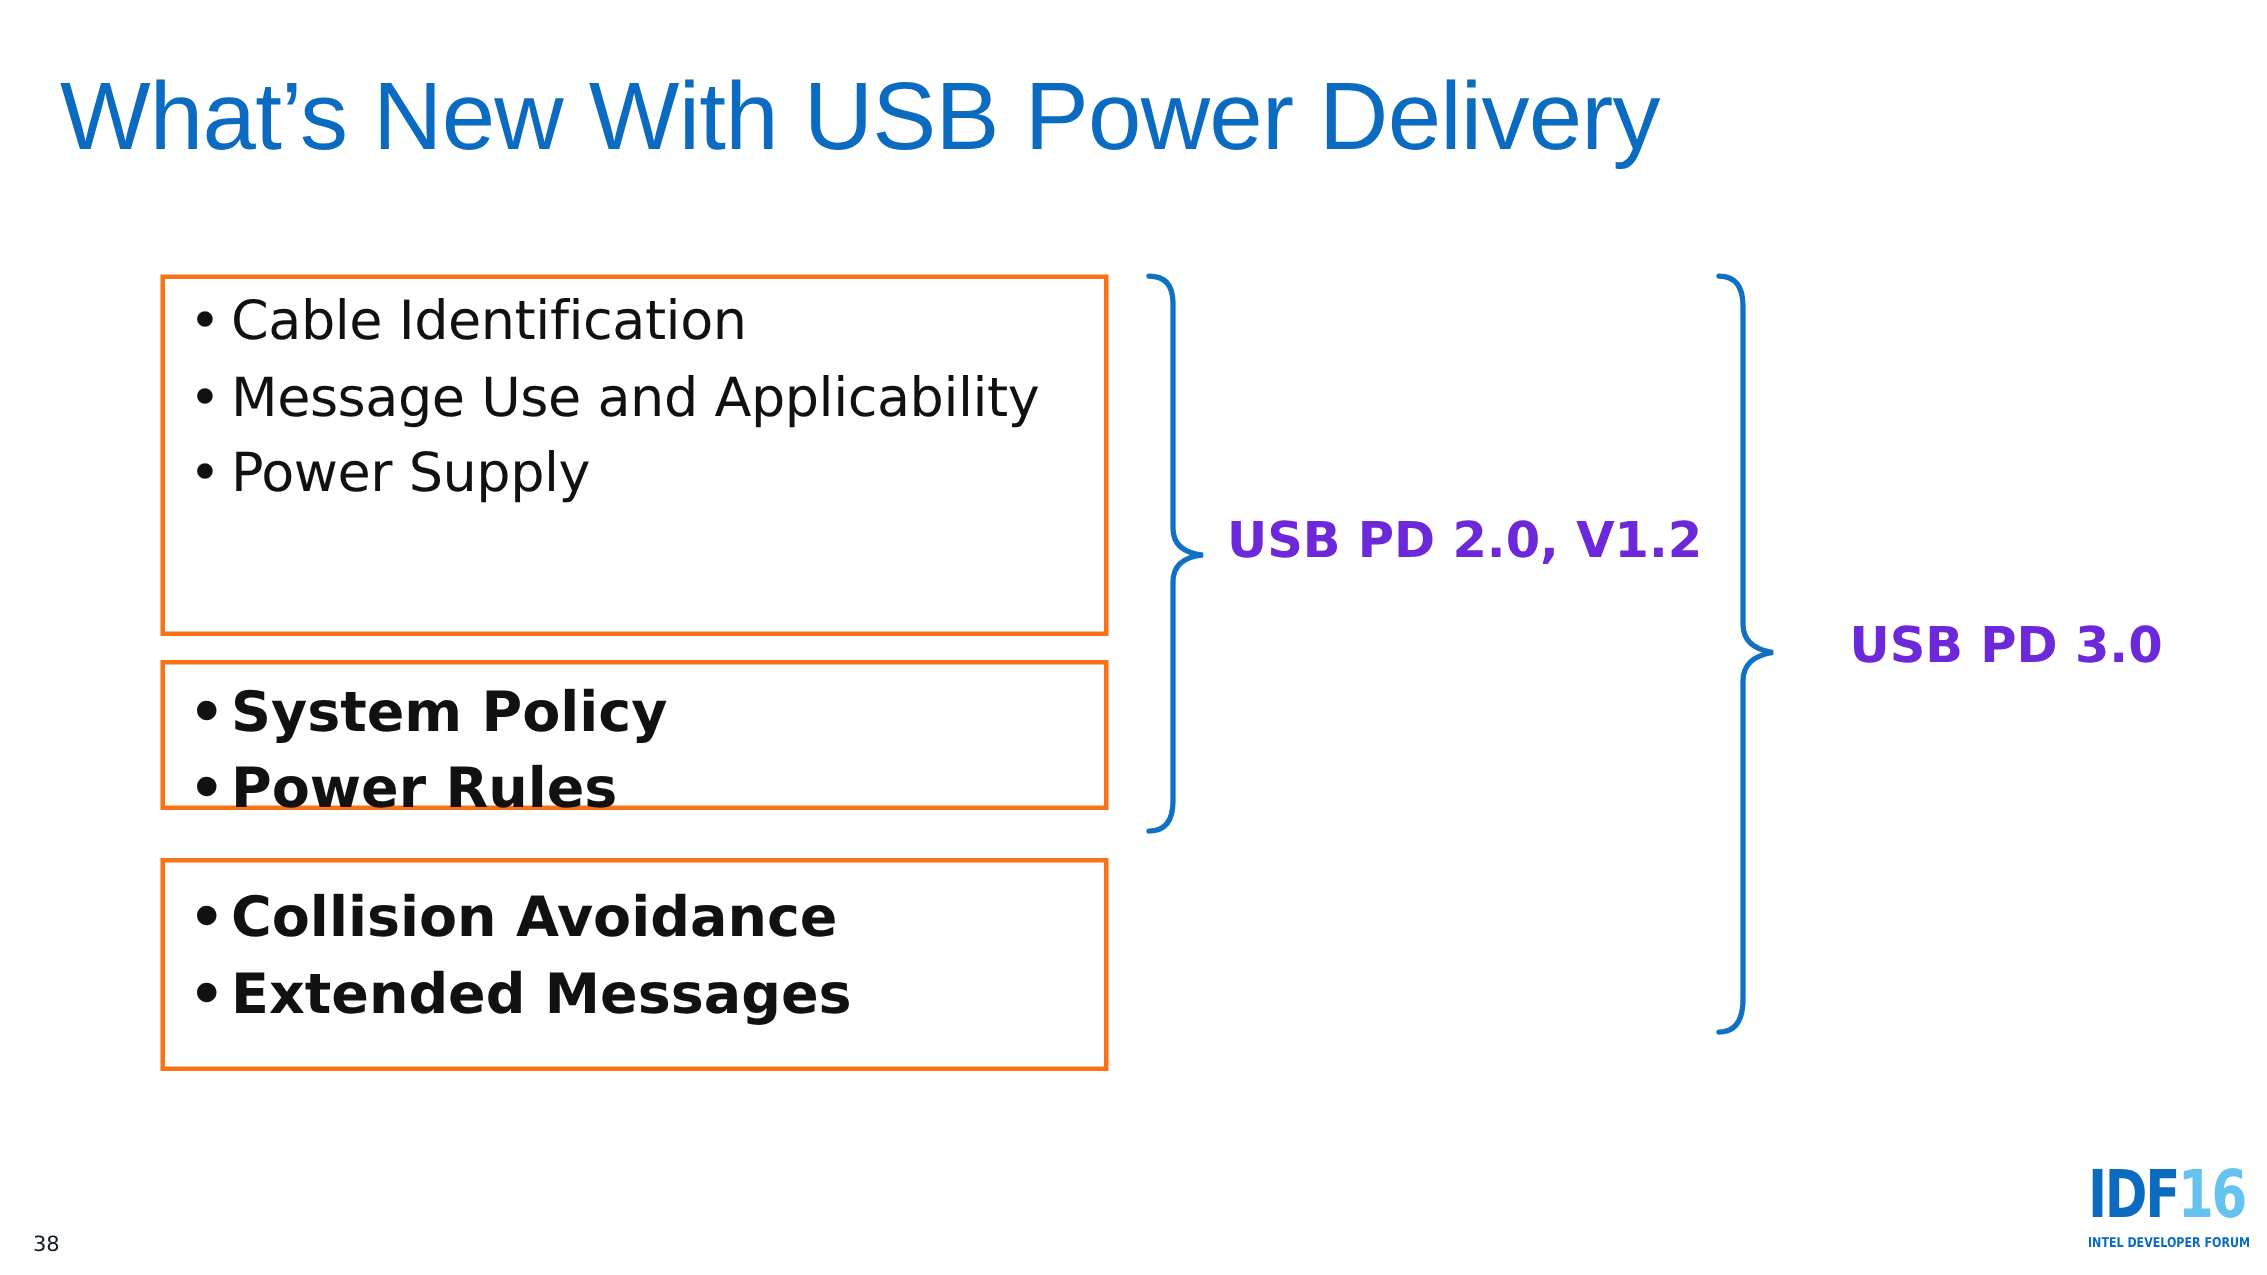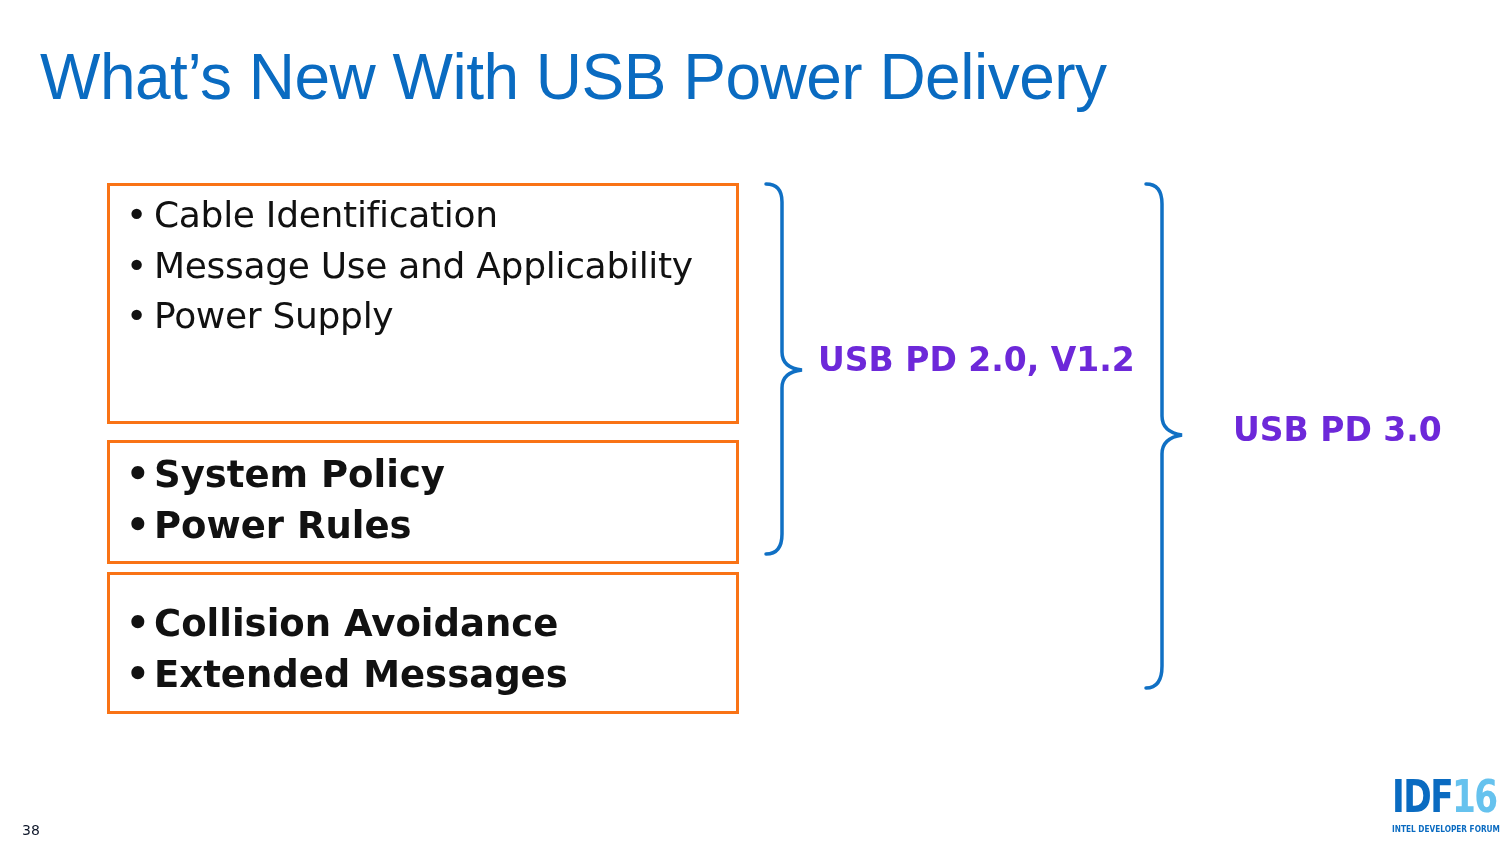--- a/index.html
+++ b/index.html
@@ -5,22 +5,22 @@
   html, body { margin:0; padding:0; background:#ffffff; }
   body { width:1511px; height:850px; position:relative; overflow:hidden; font-family:"DejaVu Sans", sans-serif; }
   .title { position:absolute; left:40px; top:40px; font-family:"Liberation Sans", sans-serif; font-weight:normal; font-size:64px; color:#0A6BC1; letter-spacing:-0.5px; white-space:nowrap; }
   .box { position:absolute; left:107px; width:632px; border:3px solid #f97316; box-sizing:border-box; }
   .box ul { list-style:none; margin:0; padding:0; }
   .box li { position:relative; padding-left:44px; font-size:37px; line-height:50.5px; color:#111; white-space:nowrap; font-family:"DejaVu Sans", sans-serif; }
   .box li::before { content:"•"; position:absolute; left:16px; top:0; }
   .box.bold li { font-weight:bold; }
   #box1 { top:183px; height:241px; padding-top:4px; }
   #box1 li { font-size:36px; letter-spacing:-0.3px; }
-  #box2 { top:440px; height:124px; padding-top:7px; }
-  #box3 { top:572px; height:142px; padding-top:24px; }
+  #box2 { top:440px; height:100px; padding-top:7px; }
+  #box3 { top:572px; height:142px; padding-top:12px; }
   svg.brace { position:absolute; overflow:visible; }
   .label { position:absolute; font-family:"DejaVu Sans", sans-serif; font-weight:bold; font-size:33px; color:#6d28d9; white-space:nowrap; }
   #label1 { left:818px; top:340px; }
   #label2 { left:1197px; top:410px;margin-left:36px; }
   .pagenum { position:absolute; left:22px; top:822px; font-size:14px; color:#0f172a; font-family:"DejaVu Sans", sans-serif; }
   .logo { position:absolute; left:1392px; top:775px; width:92px; }
   .logo .big { font-family:"DejaVu Sans", sans-serif; font-weight:bold; font-size:44px; line-height:44px; letter-spacing:-2px; transform:scaleX(0.78); transform-origin:left; white-space:nowrap; }
   .logo .idf { color:#0A6BC1; }
   .logo .yr { color:#66C2EE; }
   .logo .small { font-family:"DejaVu Sans", sans-serif; font-weight:bold; font-size:9px; color:#0A6BC1; transform:scaleX(0.82); transform-origin:left; white-space:nowrap; margin-top:5px; }

